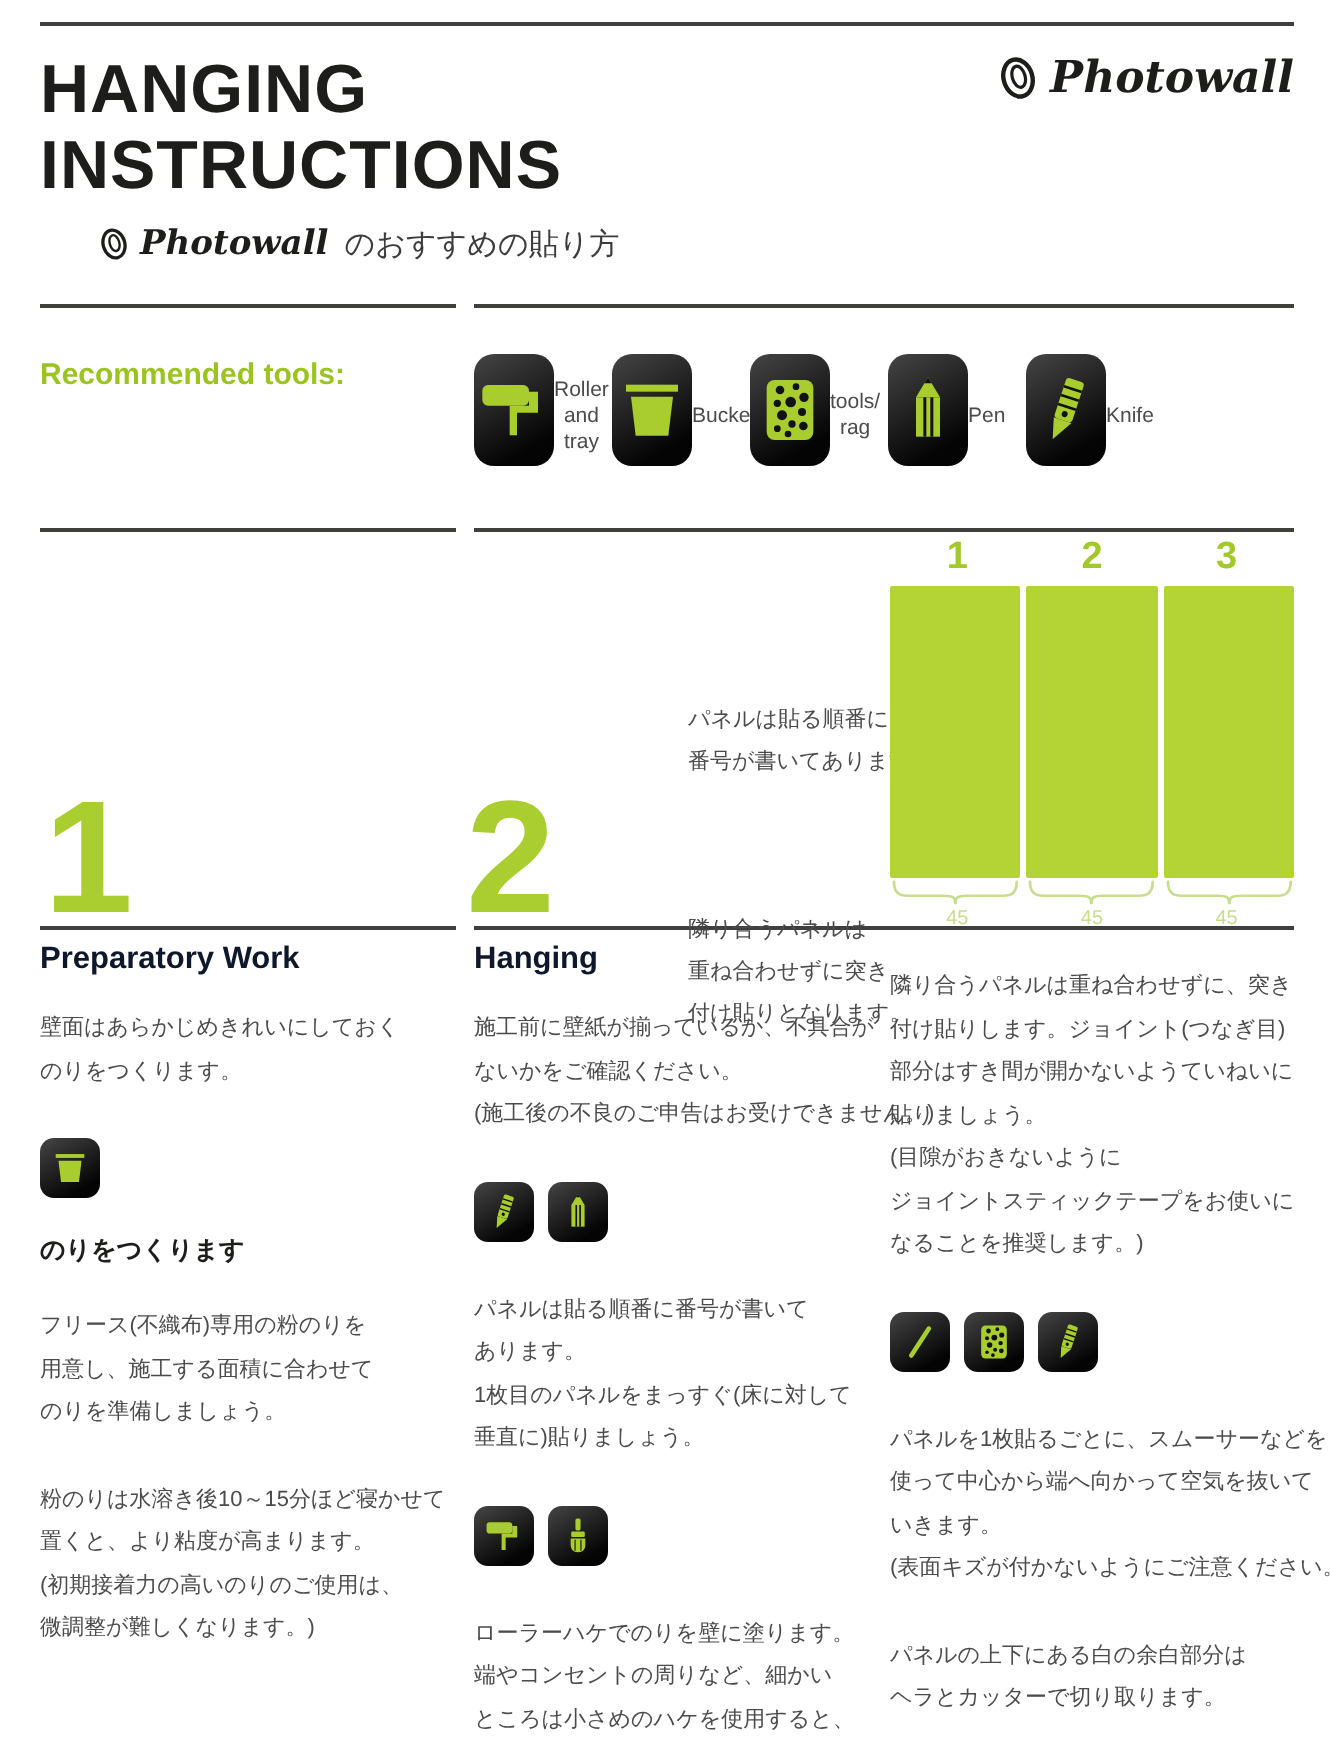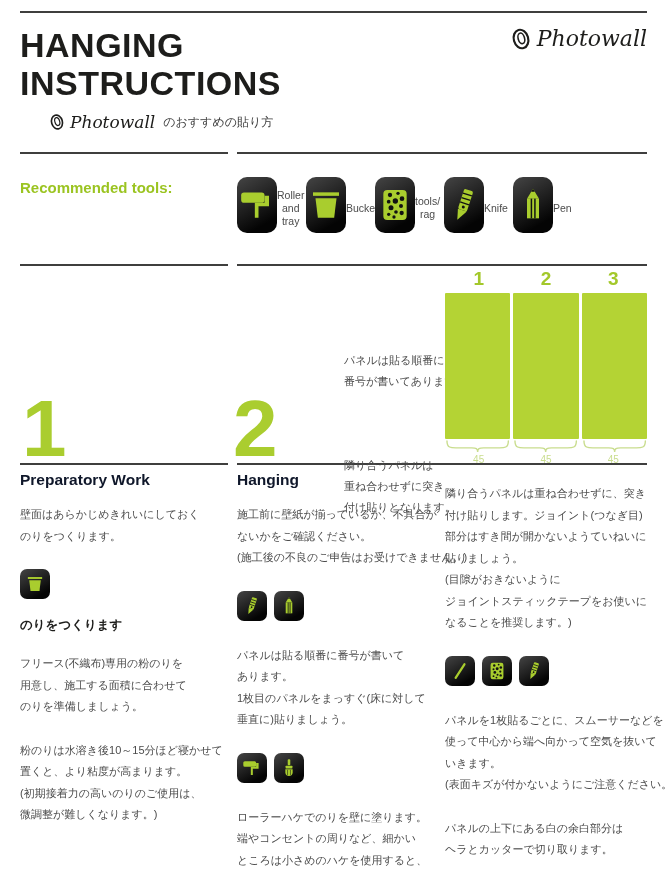--- a/index.html
+++ b/index.html
@@ -10,25 +10,25 @@
   .rule-full{border-top:2px solid #3f3f3e;margin-top:11px;}
   .rule-row{display:flex;gap:9px;}
   .rule-row .seg-left{width:208px;border-top:2px solid #3f3f3e;}
   .rule-row .seg-right{flex:1;border-top:2px solid #3f3f3e;}
 
   
   .header{display:flex;justify-content:space-between;align-items:flex-start;margin-top:13px;}
   .title{font-size:34px;line-height:38px;font-weight:800;color:#1d1d1b;letter-spacing:.5px;}
   .logo{display:inline-flex;align-items:center;gap:4px;color:#1d1d1b;white-space:nowrap;}
   .logo-mark{width:24px;height:24px;}
-  .logo-word{font-family:"DejaVu Serif",serif;font-style:italic;font-weight:normal;font-size:22px;}
+  .logo-word{font-family:"DejaVu Serif",serif;font-style:italic;font-weight:bold;font-size:22px;}
   .logo.small .logo-mark{width:18px;height:18px;}
   .logo.small .logo-word{font-size:17px;}
   .subtitle{display:flex;align-items:center;gap:8px;margin:10px 0 0 28px;}
-  .subtitle-jp{font-size:12px;color:#3c3c3c;}
+  .subtitle-jp{font-size:15px;color:#3c3c3c;}
 
   
   .tools-rule{margin-top:20px;}
   .tools-row{display:flex;margin-top:23px;}
   .tools-label{width:208px;margin-right:9px;font-size:15px;font-weight:bold;color:#9bc421;padding-top:2px;}
   .tools-icons{display:flex;gap:13px;}
   .tool{display:flex;flex-direction:row;align-items:center;width:56px;}
   .tile{background:linear-gradient(150deg,#454545 0%,#232323 42%,#040404 80%);border-radius:10px;color:#a9cd2e;display:flex;align-items:center;justify-content:center;}
   .tile.big{width:56px;height:56px;}
   .tile.big svg{width:40px;height:40px;}
@@ -179,32 +179,32 @@
             <svg>
               <use href="#i-sponge"></use>
             </svg>
           </div>
         <div class="tool-label">tools/
 rag</div>
       </div>
       <div class="tool">
         <div class="tile big">
             <svg>
+              <use href="#i-pen"></use>
+            </svg>
+          </div>
+        <div class="tool-label">Pen</div>
+      </div>
+      <div class="tool">
+        <div class="tile big">
+            <svg>
               <use href="#i-knife"></use>
             </svg>
           </div>
         <div class="tool-label">Knife</div>
-      </div>
-      <div class="tool">
-        <div class="tile big">
-            <svg>
-              <use href="#i-pen"></use>
-            </svg>
-          </div>
-        <div class="tool-label">Pen</div>
       </div>
     </div>
   </div>
 
   <div class="rule-row after-tools-rule">
     <div class="seg-left"></div>
       <div class="seg-right"></div>
   </div>
 
   <div class="mid">

